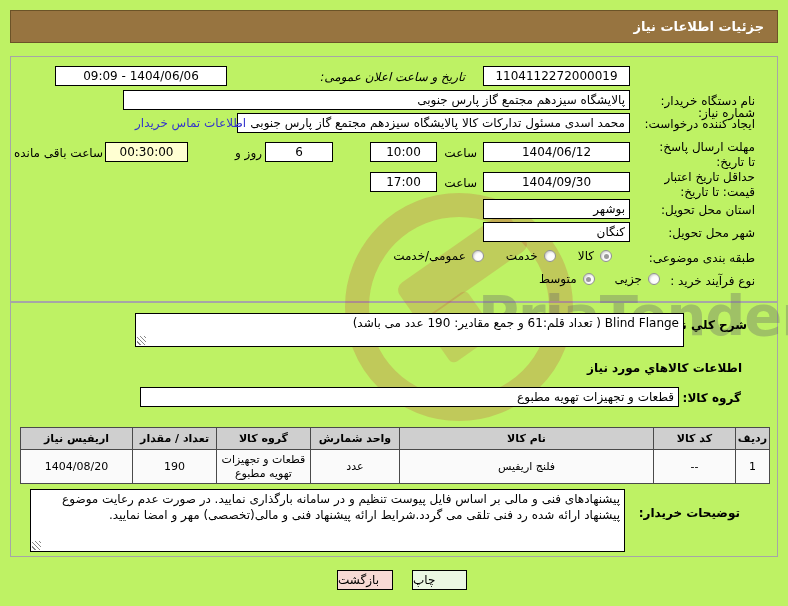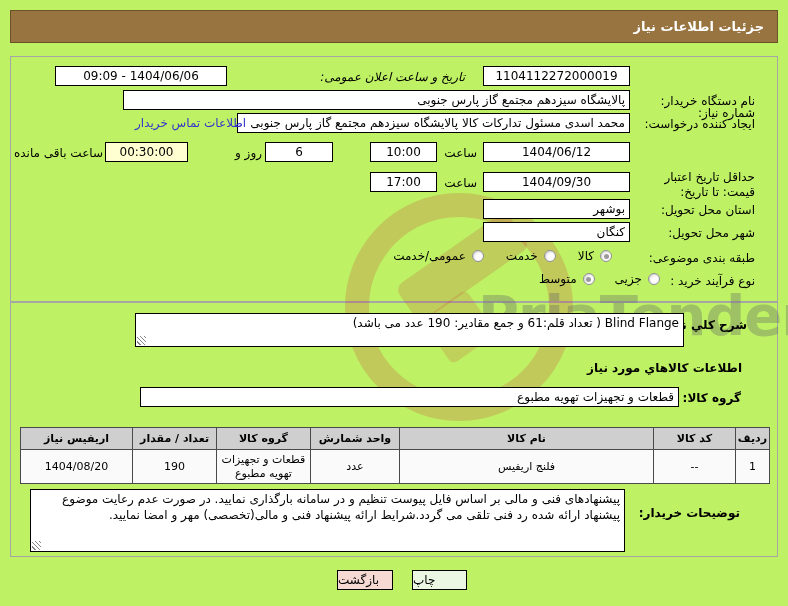--- a/index.html
+++ b/index.html
@@ -90,20 +90,21 @@
   <div class="abs lbl" style="right:323px; top:70px;font-style:italic;">تاریخ و ساعت اعلان عمومی:</div>
   <input class="abs tb center" style="left: 55px; top: 66px; width: 172px;" readonly="" value="1404/06/06 - 09:09">
 
   <div class="abs lbl" style="right:33px; top:94px;">نام دستگاه خریدار:</div>
   <input class="abs tb right" style="left: 123px; top: 90px; width: 507px;" readonly="" value="پالایشگاه سیزدهم مجتمع گاز پارس جنوبی">
 
   <div class="abs lbl" style="right:33px; top:117px;">ایجاد کننده درخواست:</div>
   <input class="abs tb right" style="left: 237px; top: 113px; width: 393px;" readonly="" value="محمد اسدی مسئول تدارکات کالا پالایشگاه سیزدهم مجتمع گاز پارس جنوبی">
   <div class="abs link" style="left:135px; top:116px;">اطلاعات تماس خریدار</div>
 
+  <div class="abs lbl" style="right:33px; top:140px; width:106px;">مهلت ارسال پاسخ: تا تاریخ:</div>
   <input class="abs tb center" style="left: 483px; top: 142px; width: 147px;" readonly="" value="1404/06/12">
   <div class="abs lbl" style="right:311px; top:146px;">ساعت</div>
   <input class="abs tb center" style="left: 370px; top: 142px; width: 67px;" readonly="" value="10:00">
   <input class="abs tb center" style="left: 265px; top: 142px; width: 68px;" readonly="" value="6">
   <div class="abs lbl" style="right:526px; top:146px;">روز و</div>
   <input class="abs tb center hl" style="left: 105px; top: 142px; width: 83px;" readonly="" value="00:30:00">
   <div class="abs lbl" style="left:14px; top:146px; text-align:left;">ساعت باقی مانده</div>
 
   <div class="abs lbl" style="right:33px; top:170px; width:125px;">حداقل تاریخ اعتبار قیمت: تا تاریخ:</div>
   <input class="abs tb center" style="left: 483px; top: 172px; width: 147px;" readonly="" value="1404/09/30">

